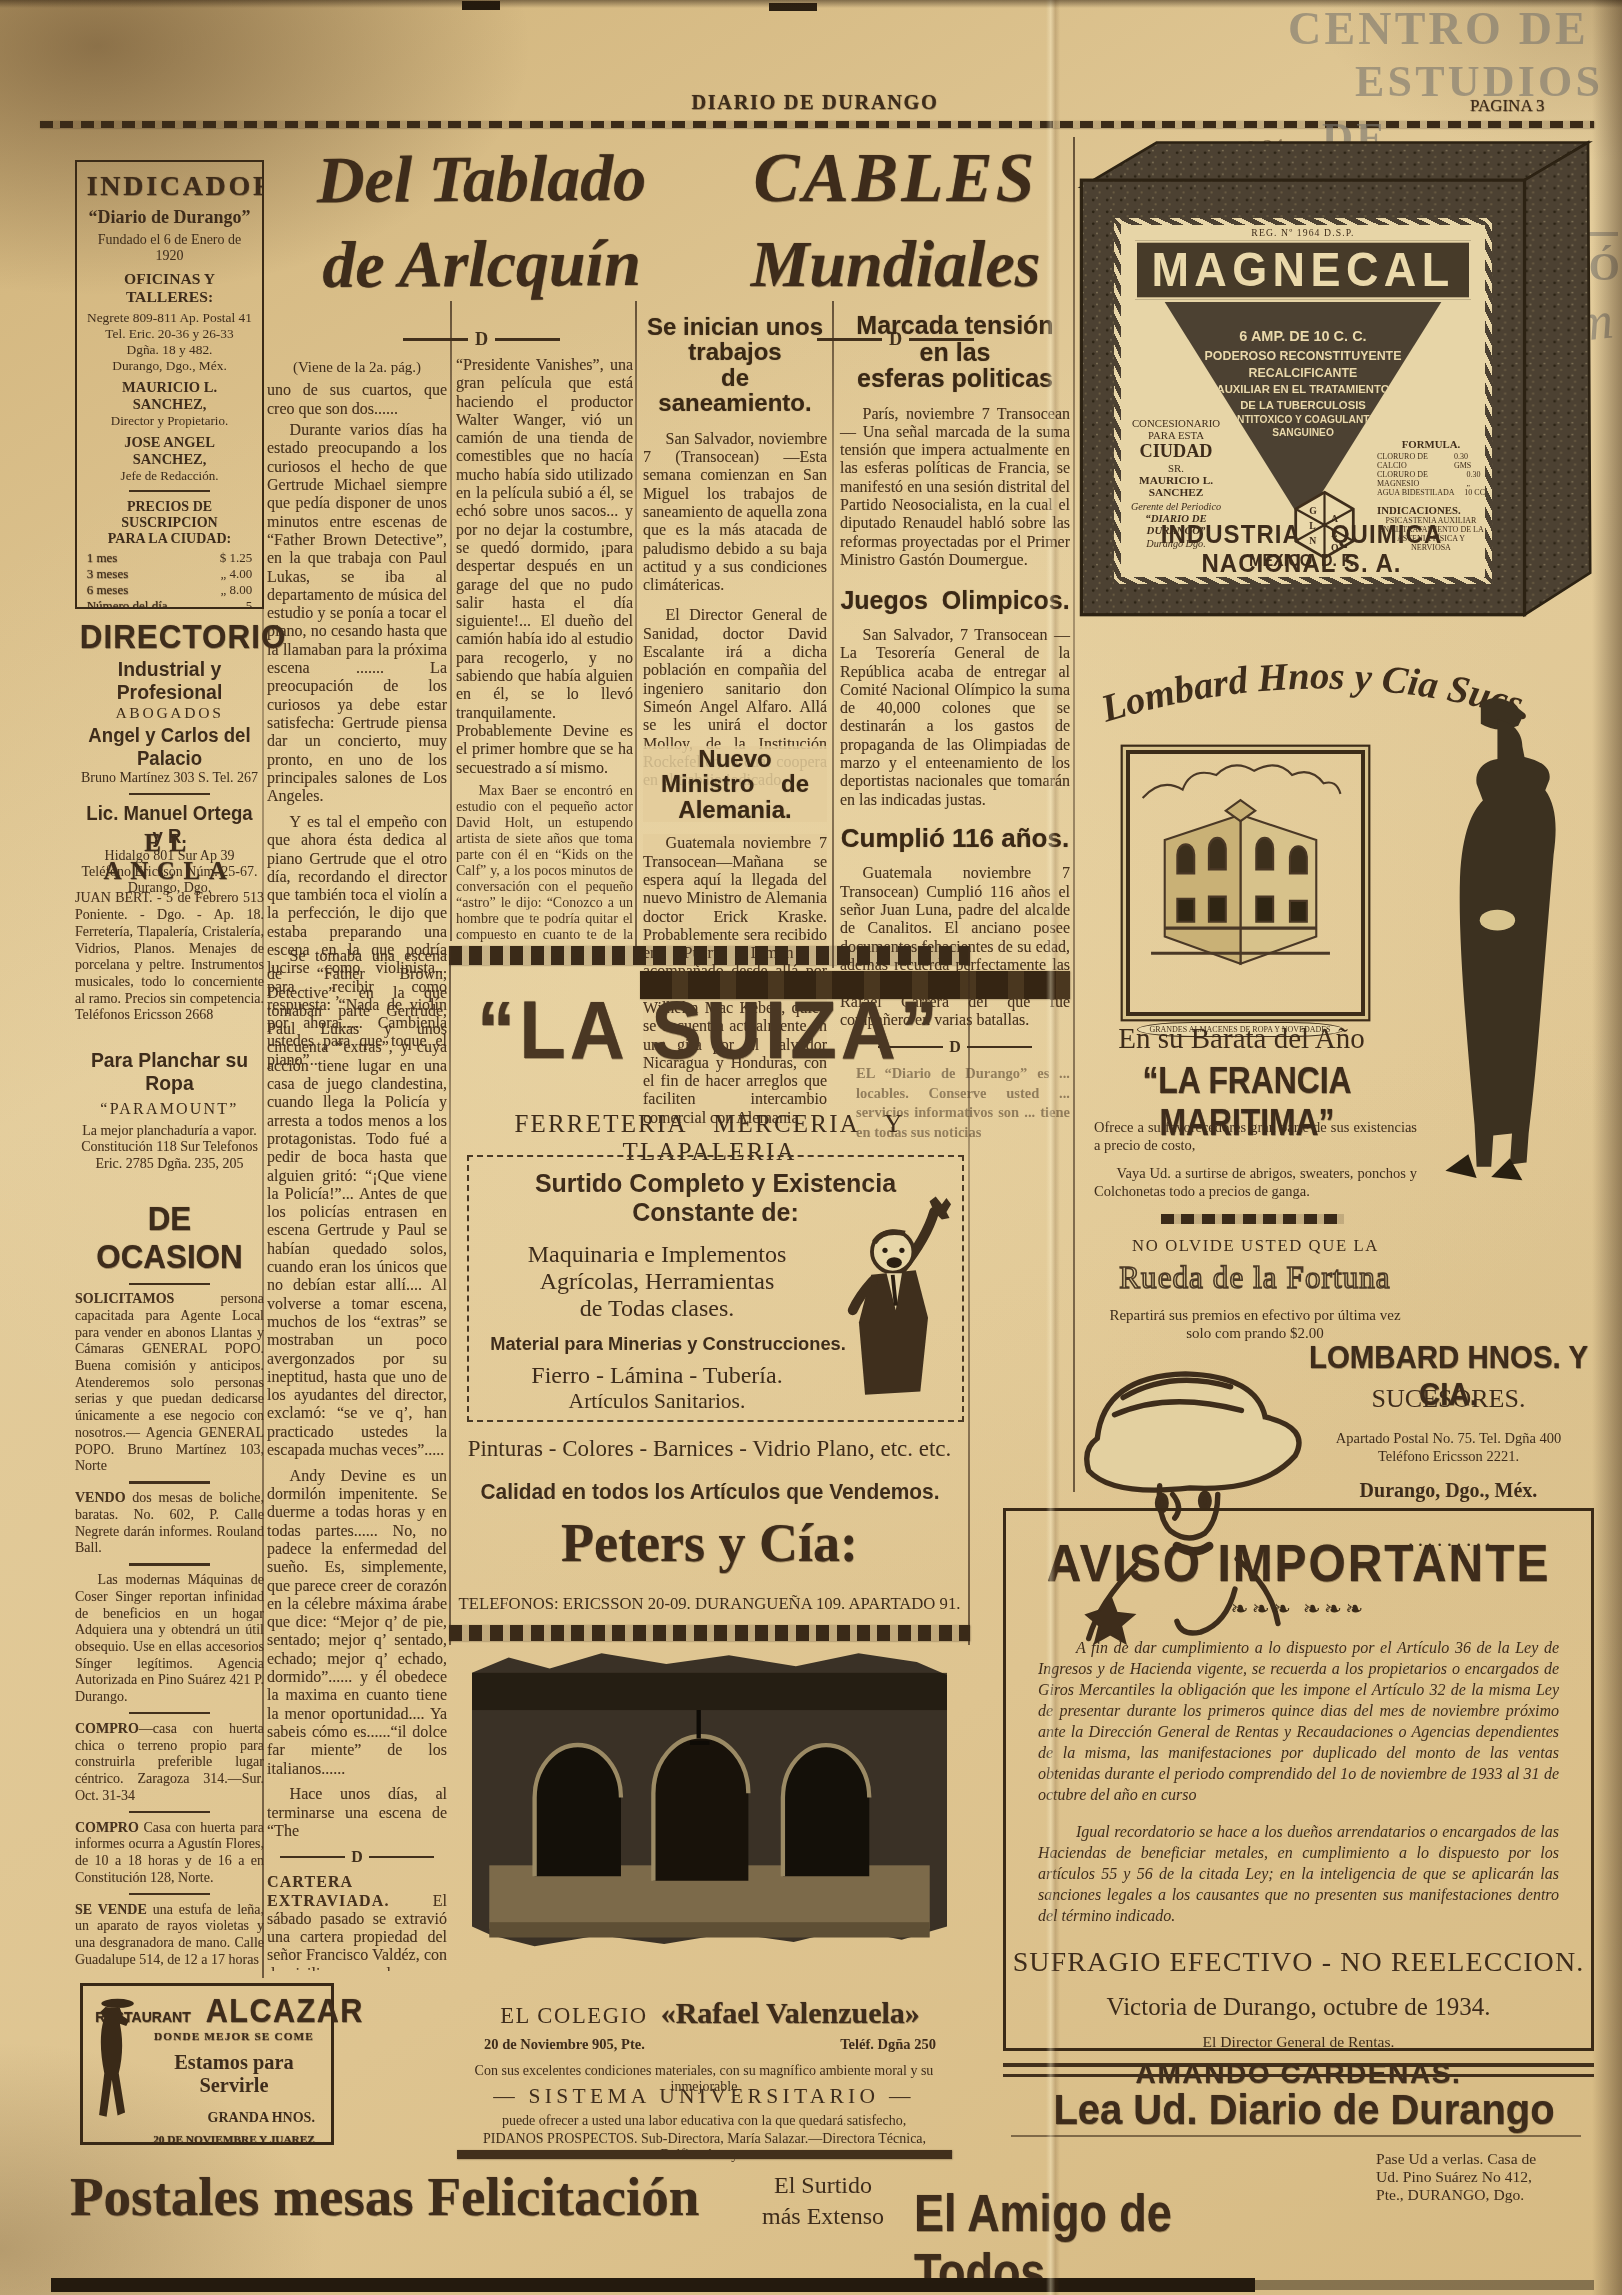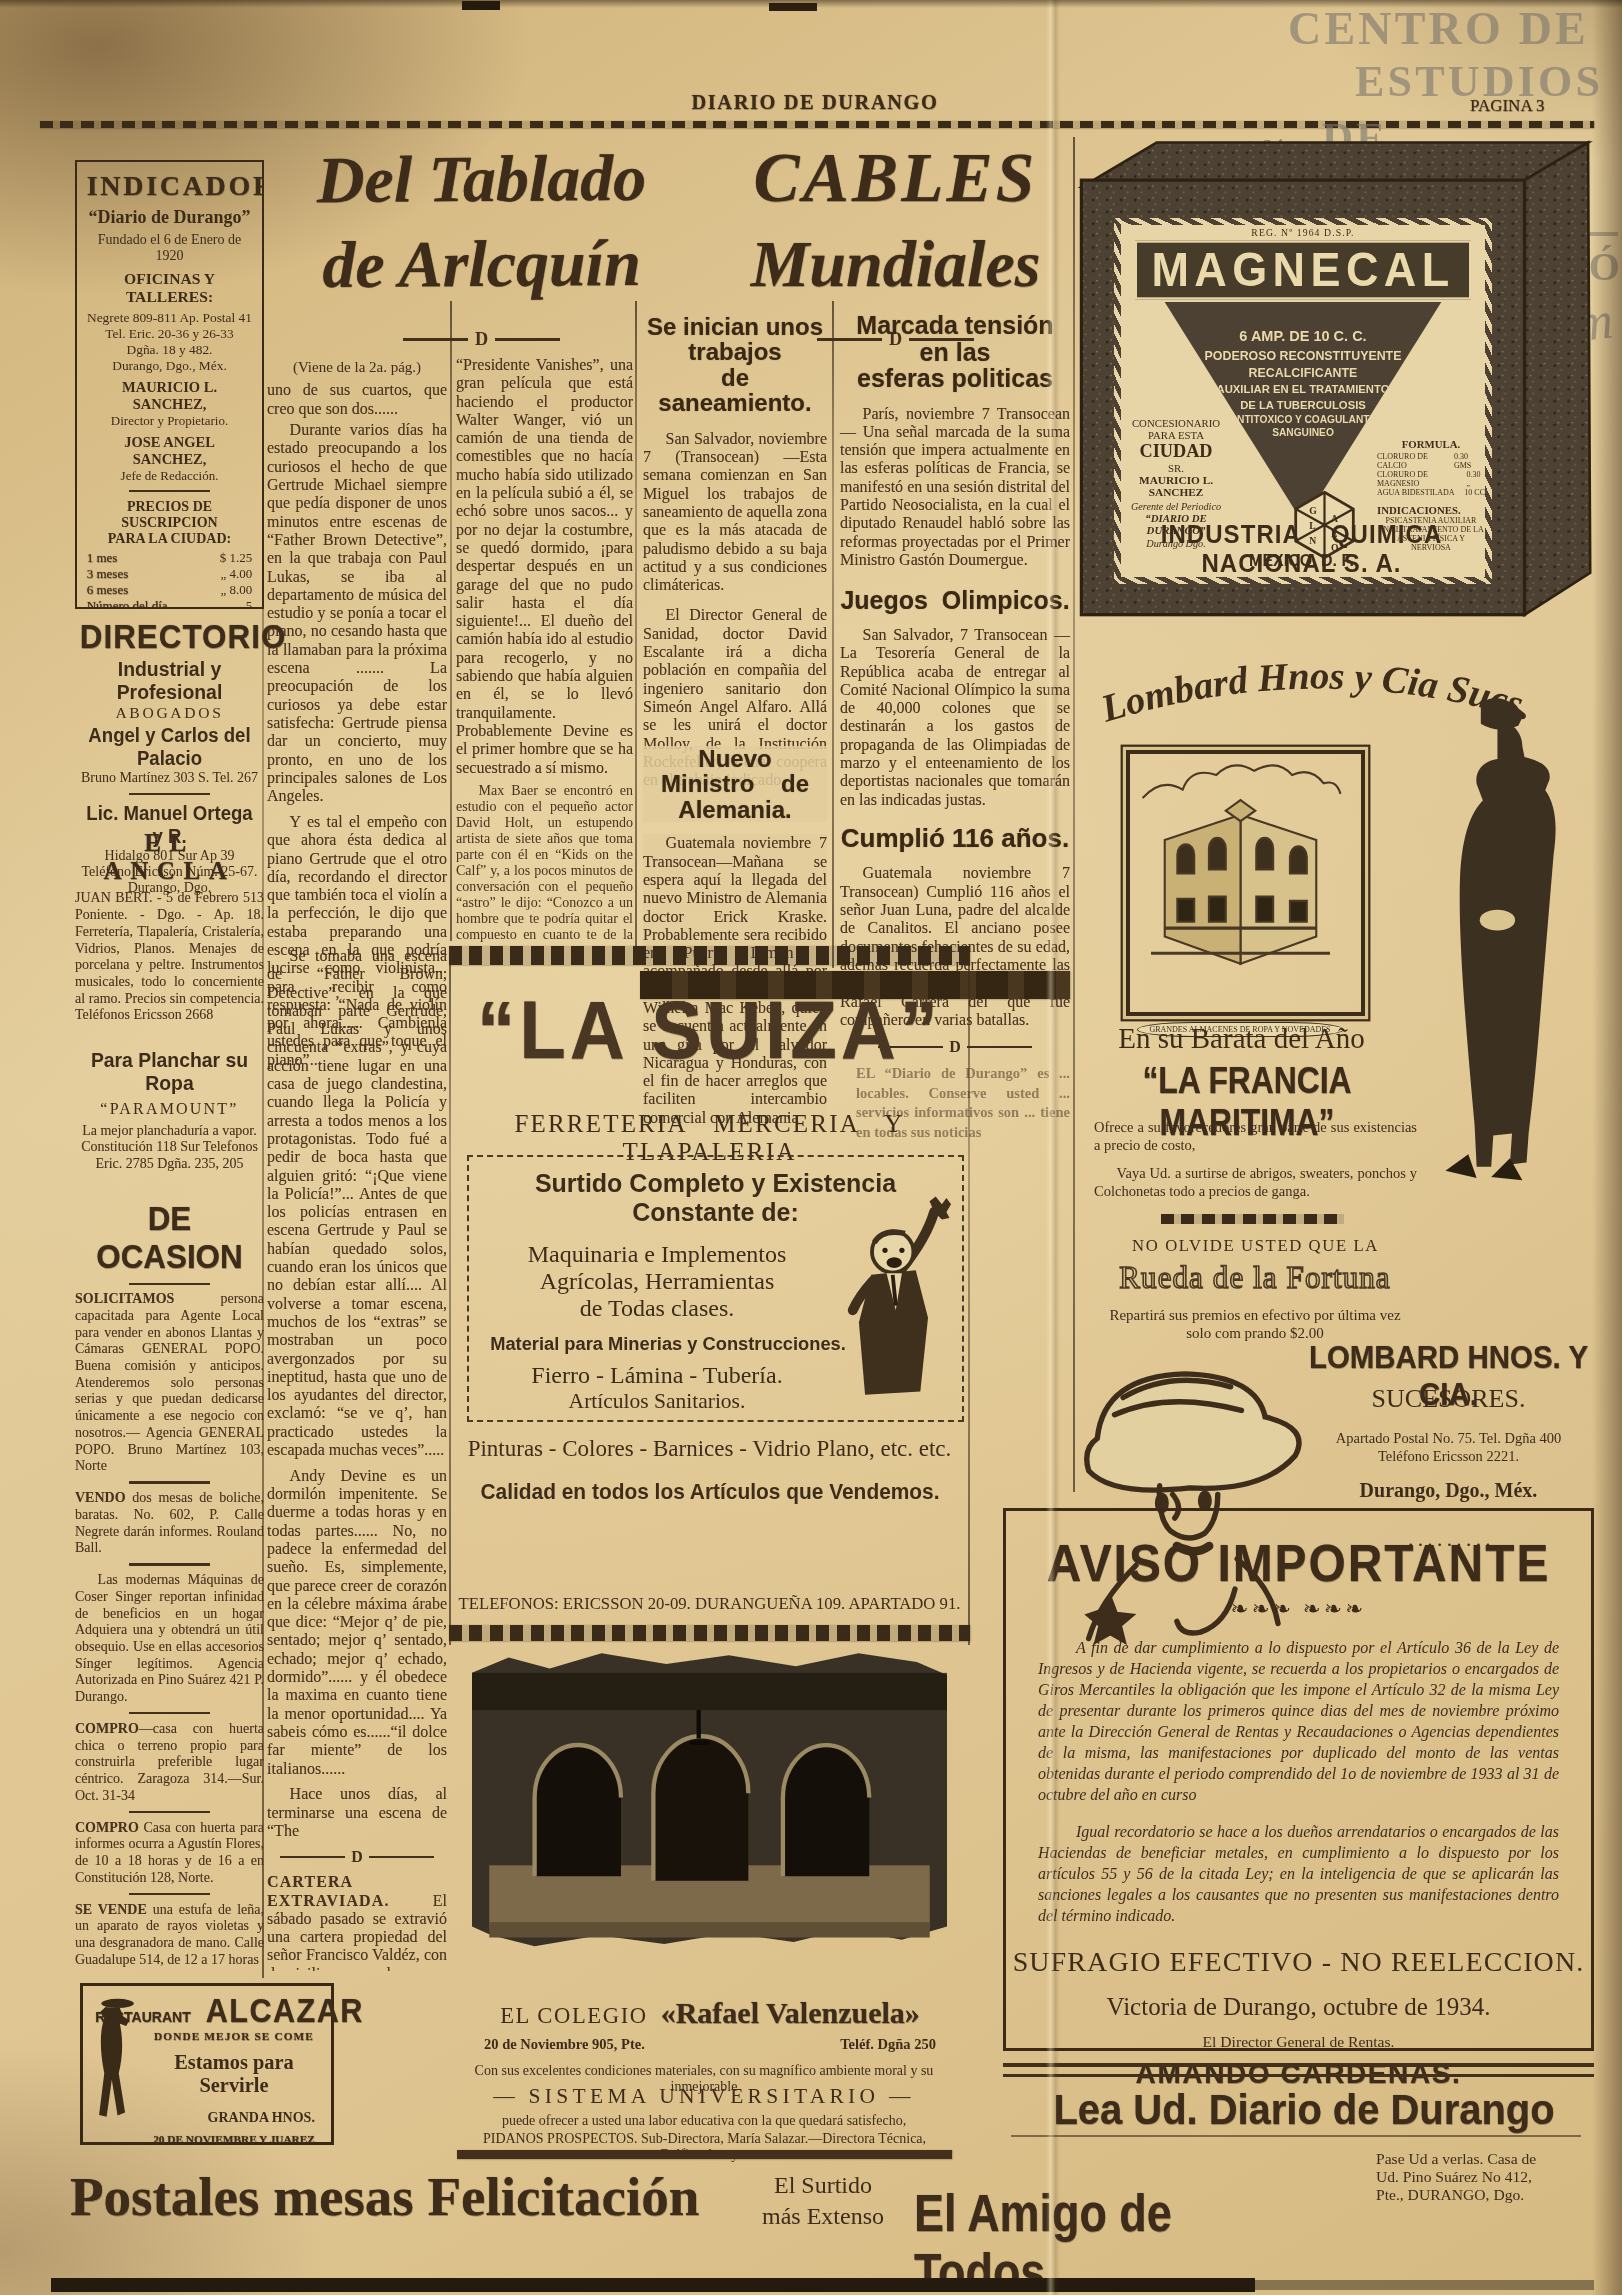--- a/index.html
+++ b/index.html
@@ -383,20 +383,21 @@
       <circle cx="62" cy="72" r="3.4" fill="#2b1f12"></circle>
         <circle cx="84" cy="72" r="3.4" fill="#2b1f12"></circle>
       <path d="M44 104 l58 -6 16 62 -10 96 -72 4 -8 -94 z" fill="#3f2f1d"></path>
       <path d="M64 102 h20 l-8 48 z" fill="#e7d6a8"></path>
       <path d="M72 104 l4 40" stroke="#2b1f12" stroke-width="5"></path>
       <path d="M46 112 q-18 20 -26 38" stroke="#3f2f1d" stroke-width="13" fill="none" stroke-linecap="round"></path>
     </svg>
   </div>
   <div class="abs c" style="left:457px;top:1436px;width:505px;font-size:23px">Pinturas - Colores - Barnices - Vidrio Plano, etc. etc.</div>
   <div class="abs c b sans" style="left:468px;top:1479px;width:484px;font-size:22px;transform:scaleX(.95)">Calidad en todos los Artículos que Vendemos.</div>
+  <div class="abs c b smu" style="left:500px;top:1512px;width:419px;font-size:54px">Peters y Cía:</div>
   <div class="abs c" style="left:457px;top:1594px;width:505px;font-size:16.7px">TELEFONOS: ERICSSON 20-09.  DURANGUEÑA 109.  APARTADO 91.</div>
   <div class="abs checker rough" style="left:449px;top:1625px;width:521px;height:16px"></div>
 
   <div class="abs" style="left:472px;top:1651px;width:475px;height:339px">
     <svg width="475" height="339" viewBox="0 0 440 310" preserveAspectRatio="none">
       <polygon points="0,20 34,6 72,16 120,2 180,12 238,4 300,14 358,2 412,10 440,22 440,252 398,264 348,254 298,266 238,258 178,268 118,260 58,270 18,260 0,252" fill="#3a3126"></polygon>
       <rect x="16" y="196" width="408" height="58" fill="#84714f" opacity=".9"></rect>
       <path d="M58 206 v-72 a40 48 0 0 1 80 0 v72 z" fill="#141009"></path>
       <path d="M168 210 v-80 a44 52 0 0 1 88 0 v80 z" fill="#18120a"></path>
       <path d="M288 206 v-72 a40 48 0 0 1 80 0 v72 z" fill="#141009"></path>

